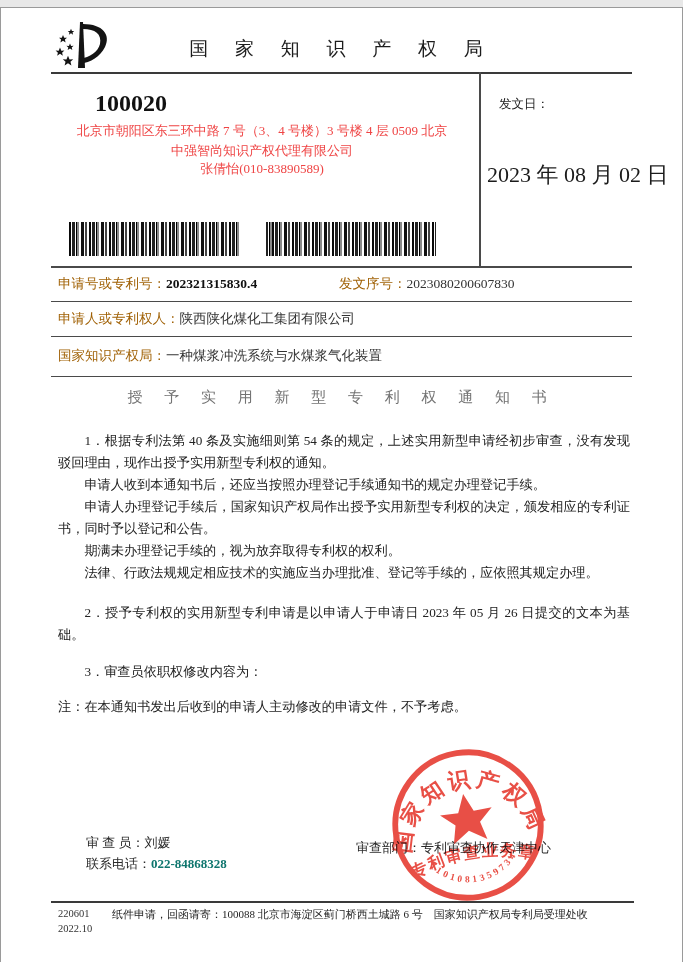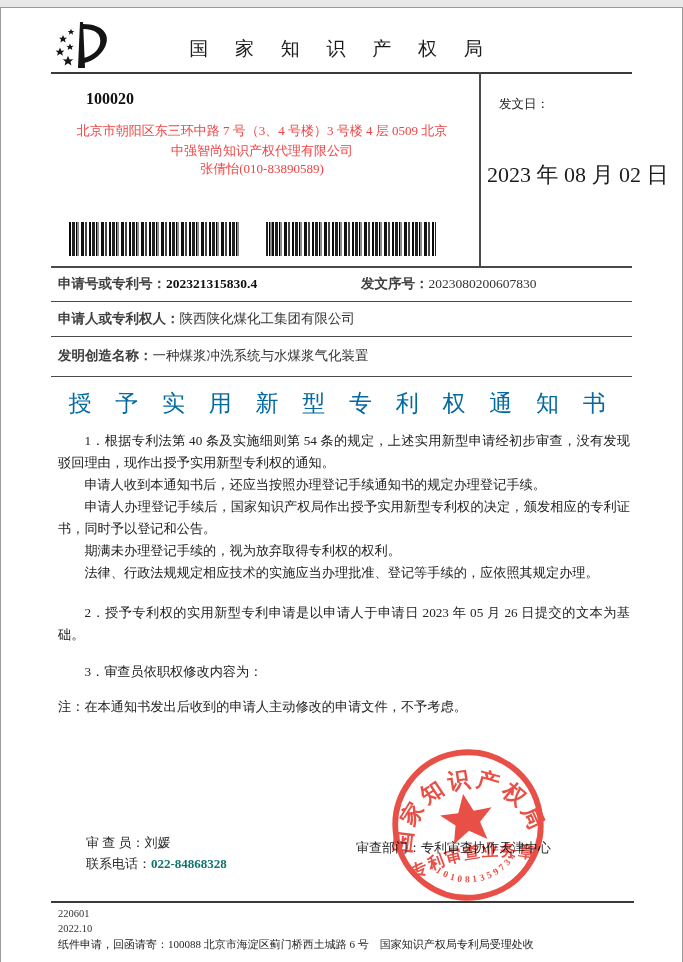--- a/index.html
+++ b/index.html
@@ -17,68 +17,68 @@
   .header{position:absolute;left:50px;right:50px;top:0;height:64px;border-bottom:2px solid #3a3a3a;}
   .logo{position:absolute;left:-4px;top:13px;width:74px;height:50px;}
   .agency-title{
     position:absolute;left:0;right:0;top:28px;
     text-align:center;font-size:19px;letter-spacing:11px;color:#1c1c1c;
     font-weight:500;white-space:nowrap;
   }
   
   .top-section{position:absolute;left:50px;right:50px;top:64px;height:194px;border-bottom:2px solid #4a4a4a;display:flex;}
   .recipient-pane{flex:1;position:relative;border-right:2px solid #4a4a4a;}
-  .postcode{position:absolute;left:35px;top:18px;font-size:16px;font-weight:bold;color:#111;}
+  .postcode{position:absolute;left:44px;top:18px;font-size:24px;font-weight:bold;color:#111;}
   .addr{position:absolute;left:0;right:6px;text-align:center;font-size:13px;color:#ef4444;white-space:nowrap;}
   .addr1{top:50px;}
   .addr2{top:70px;}
   .addr3{top:88px;}
   .barcode{position:absolute;height:34px;top:150px;
     background:repeating-linear-gradient(90deg,
       #0a0a0a 0 2px,#fff 2px 3px,#222 3px 6px,#fff 6px 7px,
       #000 7px 8px,#8a8a8a 8px 10px,#fff 10px 12px,#111 12px 15px,
       #fff 15px 16px,#444 16px 18px,#fff 18px 20px);
   }
   .barcode-1{left:18px;width:172px;}
   .barcode-2{left:215px;width:170px;background-position:6px 0;}
   .dispatch-pane{width:151px;position:relative;}
   .dispatch-label{position:absolute;left:18px;top:24px;font-size:12.5px;color:#1d1d1d;}
   .dispatch-date{position:absolute;left:6px;right:2px;top:88px;text-align:center;font-size:22px;color:#1b1b1b;white-space:nowrap;}
   
   .info-row{position:absolute;left:50px;right:50px;border-bottom:1.8px solid #4a4a4a;font-size:13.5px;}
   .row-1{top:258px;height:35px;line-height:35px;}
   .row-2{top:293px;height:35px;line-height:35px;}
   .row-3{top:328px;height:40px;line-height:40px;}
-  .info-label{font-weight:bold;color:#404040;margin-left:7px;}
+  .info-label{font-weight:normal;color:#a16207;margin-left:7px;}
   .info-value{color:#333;}
   .value-strong{font-weight:bold;color:#101010;}
-  .serial-group{position:absolute;left:303px;top:0;}
+  .serial-group{position:absolute;left:281px;top:0;}
   
   .doc-title{
     position:absolute;left:0;right:0;top:380px;
-    text-align:center;font-size:23px;letter-spacing:9px;color:#0369a1;
+    text-align:center;font-size:15px;letter-spacing:9px;color:#737373;
     font-weight:500;white-space:nowrap;
   }
   
   .body-text{position:absolute;left:57px;right:52px;top:422px;font-size:13.2px;line-height:22px;color:#222;text-align:justify;}
   .body-text p{margin:0;text-indent:2em;}
   .para-2{margin-top:18px !important;}
   .para-3{margin-top:15px !important;}
   .note{margin-top:13px !important;text-indent:0 !important;}
   
   .sig-area{position:absolute;left:57px;right:52px;top:826px;height:50px;font-size:13px;color:#2b2b2b;}
   .examiner-line{position:absolute;left:28px;top:0;}
   .phone-line{position:absolute;left:28px;top:21px;}
   .dept-line{position:absolute;left:298px;top:5px;white-space:nowrap;}
   .phone-num{font-weight:bold;color:#0f766e;}
   
   .seal{position:absolute;left:388px;top:738px;width:158px;height:158px;opacity:.87;mix-blend-mode:multiply;pointer-events:none;}
   
   .footer-rule{position:absolute;left:50px;right:48px;top:893px;border-top:2px solid #3a3a3a;}
-  .footer{position:absolute;left:57px;right:38px;top:899px;display:flex;font-size:11px;line-height:14px;color:#242424;flex-direction:column;}
+  .footer{position:absolute;left:57px;right:38px;top:899px;display:flex;font-size:11px;line-height:14px;color:#242424;}
   .footer-codes{width:54px;flex:none;font-size:10.5px;color:#333;}
   .footer-codes div{margin-bottom:1px;}
   .footer-text{flex:1;text-align:justify;}
   .footer-text p{margin:0;}
 </style>
 </head>
 <body>
 
 <div class="page">
 
@@ -114,21 +114,21 @@
   </div>
 
   <div class="info-row row-1">
     <span class="info-label">申请号或专利号：</span><span class="info-value value-strong">202321315830.4</span>
     <span class="serial-group"><span class="info-label">发文序号：</span><span class="info-value">2023080200607830</span></span>
   </div>
   <div class="info-row row-2">
     <span class="info-label">申请人或专利权人：</span><span class="info-value">陕西陕化煤化工集团有限公司</span>
   </div>
   <div class="info-row row-3">
-    <span class="info-label">发明创造名称：</span><span class="info-value">一种煤浆冲洗系统与水煤浆气化装置</span>
+    <span class="info-label">国家知识产权局：</span><span class="info-value">一种煤浆冲洗系统与水煤浆气化装置</span>
   </div>
 
   <div class="doc-title">授 予 实 用 新 型 专 利 权 通 知 书</div>
 
   <div class="body-text">
     <p>1．根据专利法第 40 条及实施细则第 54 条的规定，上述实用新型申请经初步审查，没有发现驳回理由，现作出授予实用新型专利权的通知。</p>
     <p>申请人收到本通知书后，还应当按照办理登记手续通知书的规定办理登记手续。</p>
     <p>申请人办理登记手续后，国家知识产权局作出授予实用新型专利权的决定，颁发相应的专利证书，同时予以登记和公告。</p>
     <p>期满未办理登记手续的，视为放弃取得专利权的权利。</p>
     <p>法律、行政法规规定相应技术的实施应当办理批准、登记等手续的，应依照其规定办理。</p>

